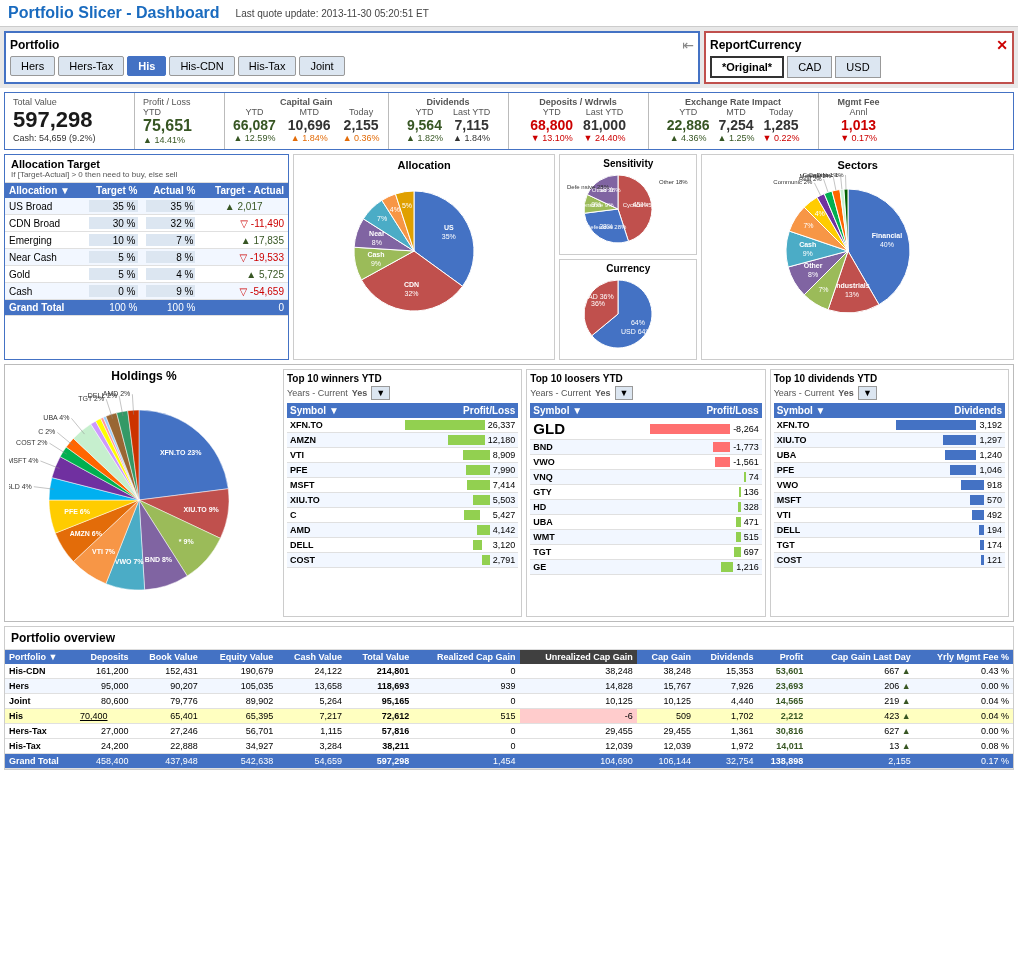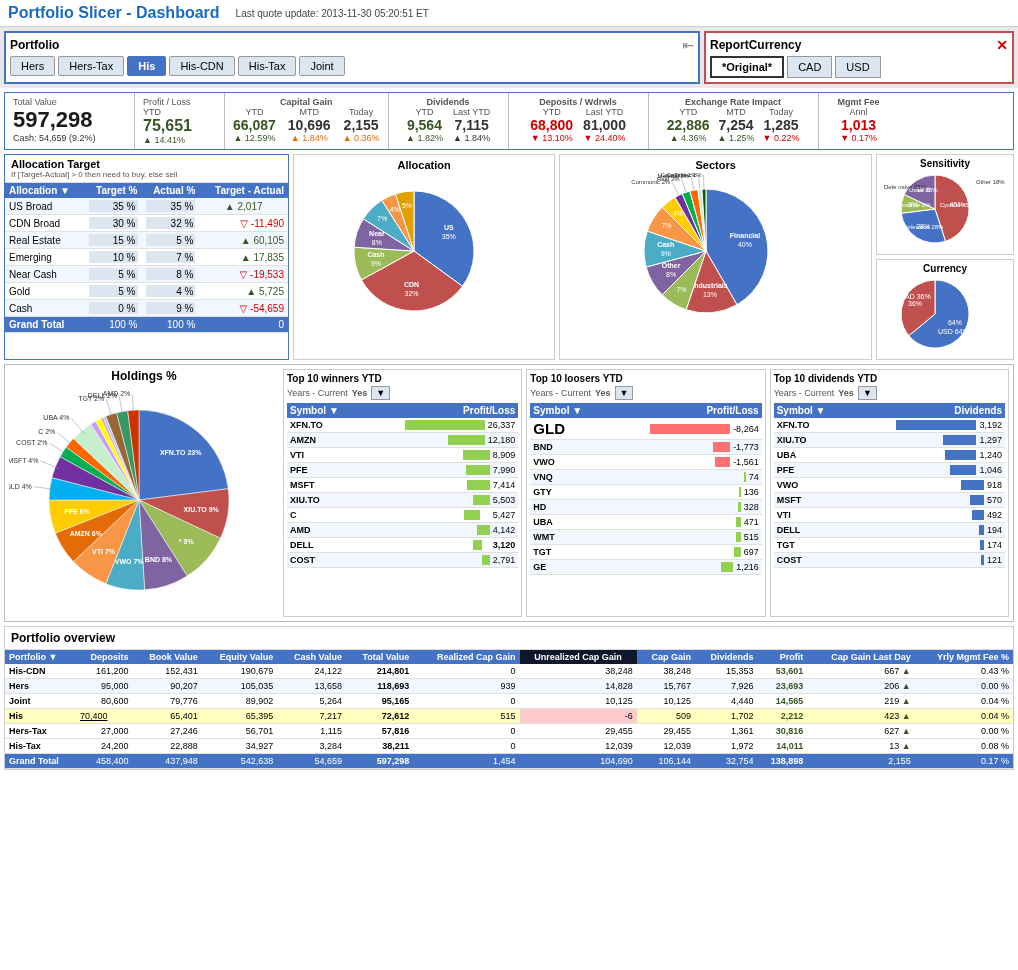--- a/index.html
+++ b/index.html
@@ -180,30 +180,20 @@
   </tr>
           <tr style="background: rgb(255, 255, 255);">
     <td style="padding:2px 4px; font-size:10px;">CDN Broad</td>
     <td style="padding:2px 4px; font-size:10px; text-align:right;">
       <div style="background:#dce6f1; height:12px; display:flex; align-items:center; justify-content:flex-end; padding:0 2px;">30 %</div>
     </td>
     <td style="padding:2px 4px; font-size:10px; text-align:right;">
       <div style="background:#dce6f1; height:12px; display:flex; align-items:center; justify-content:flex-end; padding:0 2px;">32 %</div>
     </td>
     <td style="padding:2px 4px; font-size:10px; text-align:right; color:#c00;"><span style="color:#c00;">▽</span> -11,490</td>
-  </tr>
-          <tr style="background: rgb(242, 247, 255);">
-    <td style="padding:2px 4px; font-size:10px;">Real Estate</td>
-    <td style="padding:2px 4px; font-size:10px; text-align:right;">
-      <div style="background:#dce6f1; height:12px; display:flex; align-items:center; justify-content:flex-end; padding:0 2px;">15 %</div>
-    </td>
-    <td style="padding:2px 4px; font-size:10px; text-align:right;">
-      <div style="background:#dce6f1; height:12px; display:flex; align-items:center; justify-content:flex-end; padding:0 2px;">5 %</div>
-    </td>
-    <td style="padding:2px 4px; font-size:10px; text-align:right; color:#375623;"><span style="color:#375623;">▲</span> 60,105</td>
   </tr>
           <tr style="background: rgb(255, 255, 255);">
     <td style="padding:2px 4px; font-size:10px;">Emerging</td>
     <td style="padding:2px 4px; font-size:10px; text-align:right;">
       <div style="background:#dce6f1; height:12px; display:flex; align-items:center; justify-content:flex-end; padding:0 2px;">10 %</div>
     </td>
     <td style="padding:2px 4px; font-size:10px; text-align:right;">
       <div style="background:#dce6f1; height:12px; display:flex; align-items:center; justify-content:flex-end; padding:0 2px;">7 %</div>
     </td>
     <td style="padding:2px 4px; font-size:10px; text-align:right; color:#375623;"><span style="color:#375623;">▲</span> 17,835</td>
@@ -266,20 +256,53 @@
             <path d="M 80 78 L 20.118396294303707 74.2325688282412 A 60 60 0 0 1 29.3403244698791 45.85039230126019 Z" fill="#8064a2" stroke="#fff" stroke-width="1"></path>
             <text x="42.90879586448901" y="62.94833721937705" text-anchor="middle" font-size="7" fill="#fff" font-weight="bold">Near</text>
             <text x="42.90879586448901" y="71.94833721937705" text-anchor="middle" font-size="7" fill="#fff">8%</text>
             <path d="M 80 78 L 29.3403244698791 45.85039230126019 A 60 60 0 0 1 47.85039230126022 27.34032446987908 Z" fill="#4bacc6" stroke="#fff" stroke-width="1"></path>
             <text x="48.180194846605374" y="46.18019484660535" text-anchor="middle" dominant-baseline="middle" font-size="7" fill="#fff">7%</text>
             <path d="M 80 78 L 47.85039230126022 27.34032446987908 A 60 60 0 0 1 61.45898033750319 20.936609022290774 Z" fill="#f79646" stroke="#fff" stroke-width="1"></path>
             <text x="60.83993187957175" y="37.28278263902911" text-anchor="middle" dominant-baseline="middle" font-size="7" fill="#fff">4%</text>
             <path d="M 80 78 L 61.45898033750319 20.936609022290774 A 60 60 0 0 1 80.00000000000004 18 Z" fill="#e0a000" stroke="#fff" stroke-width="1"></path>
             <text x="72.96044907318964" y="33.5540246732188" text-anchor="middle" dominant-baseline="middle" font-size="7" fill="#fff">5%</text>
           </svg>
+      </div>
+
+      <div style="display:flex; flex-direction:column; gap:4px; min-width:130px;">
+        <div style="background:#fff; border:1px solid #ccc; padding:3px; text-align:center; flex:1;">
+          <div style="font-weight:bold; font-size:10px;">Sensitivity</div>
+          <svg width="130" height="80" viewBox="0 0 130 80" id="sensitivity-pie-svg">
+              <path d="M 55 40 L 55 6 A 34 34 0 0 1 65.50657780874822 72.33592155403522 Z" fill="#c0504d" stroke="#fff" stroke-width="1"></path>
+              <text x="76.72914349309303" y="36.55844176911492" text-anchor="middle" dominant-baseline="middle" font-size="7" fill="#fff">45%</text>
+              <path d="M 55 40 L 65.50657780874822 72.33592155403522 A 34 34 0 0 1 21.26810015530775 44.26132994118634 Z" fill="#4472c4" stroke="#fff" stroke-width="1"></path>
+              <text x="43.21181051046207" y="58.57521436104433" text-anchor="middle" dominant-baseline="middle" font-size="7" fill="#fff">28%</text>
+              <path d="M 55 40 L 21.26810015530775 44.26132994118634 A 34 34 0 0 1 24.235880216155337 25.52350408678753 Z" fill="#9bbb59" stroke="#fff" stroke-width="1"></path>
+              <text x="33.270856506906966" y="36.558441769114914" text-anchor="middle" dominant-baseline="middle" font-size="7" fill="#fff">9%</text>
+              <path d="M 55 40 L 24.235880216155337 25.52350408678753 A 34 34 0 0 1 54.99999999999999 6 Z" fill="#8064a2" stroke="#fff" stroke-width="1"></path>
+              <text x="43.21181051046208" y="21.42478563895566" text-anchor="middle" dominant-baseline="middle" font-size="7" fill="#fff">18%</text>
+              <text x="76.82791232715255" y="36.5427983226109" text-anchor="middle" dominant-baseline="middle" font-size="6" fill="#fff">Cyclical 45%</text>
+              <text x="43.158227830964165" y="58.659647153594534" text-anchor="middle" dominant-baseline="middle" font-size="6" fill="#fff">Defensive 28%</text>
+              <text x="33.172087672847454" y="36.54279832261089" text-anchor="middle" dominant-baseline="middle" font-size="6" fill="#fff">Sensitive 9%</text>
+              <text x="43.15822783096418" y="21.340352846405462" text-anchor="middle" dominant-baseline="middle" font-size="6" fill="#fff">Other 18%</text>
+              <text x="4" y="20" font-size="6" fill="#333">Defe nsive 28%</text>
+              <text x="96" y="15" font-size="6" fill="#333">Other 18%</text>
+            </svg>
+        </div>
+        <div style="background:#fff; border:1px solid #ccc; padding:3px; text-align:center; flex:1;">
+          <div style="font-weight:bold; font-size:10px;">Currency</div>
+          <svg width="130" height="80" viewBox="0 0 130 80" id="currency-pie-svg">
+              <path d="M 55 40 L 55 6 A 34 34 0 1 1 28.80254974562316 61.672415651455445 Z" fill="#4472c4" stroke="#fff" stroke-width="1"></path>
+              <text x="74.90619515425243" y="49.3671444144316" text-anchor="middle" dominant-baseline="middle" font-size="7" fill="#fff">64%</text>
+              <path d="M 55 40 L 28.80254974562316 61.672415651455445 A 34 34 0 0 1 54.99999999999999 6 Z" fill="#c0504d" stroke="#fff" stroke-width="1"></path>
+              <text x="35.09380484574757" y="30.6328555855684" text-anchor="middle" dominant-baseline="middle" font-size="7" fill="#fff">36%</text>
+              <text x="20" y="25" font-size="7" fill="#fff">CAD 36%</text>
+              <text x="58" y="60" font-size="7" fill="#fff">USD 64%</text>
+            </svg>
+        </div>
       </div>
 
       <div style="flex:1.2; background:#fff; border:1px solid #ccc; padding:4px; text-align:center;">
         <div style="font-weight:bold; font-size:11px; margin-bottom:2px;">Sectors</div>
         <svg width="200" height="160" viewBox="0 0 200 160" id="sectors-pie-svg">
         <path d="M 90 78 L 90 16 A 62 62 0 0 1 121 131.69357503463522 Z" fill="#4472c4" stroke="#fff" stroke-width="1"></path>
             <text x="128.92681079944947" y="64.56959248236842" text-anchor="middle" font-size="7" fill="#fff" font-weight="bold">Financial</text>
             <text x="128.92681079944947" y="73.56959248236842" text-anchor="middle" font-size="7" fill="#fff">40%</text>
             <path d="M 90 78 L 121 131.69357503463522 A 62 62 0 0 1 70.07075315120397 136.70966802869657 Z" fill="#c0504d" stroke="#fff" stroke-width="1"></path>
             <text x="93.9500907552813" y="115.10594448488953" text-anchor="middle" font-size="7" fill="#fff" font-weight="bold">Industrials</text>
@@ -305,53 +328,20 @@
             <path d="M 90 78 L 73.95321920364367 18.11259877007778 A 62 62 0 0 1 81.90737608235675 16.530418594823765 Z" fill="#ff6600" stroke="#fff" stroke-width="1"></path>
             <line x1="77.90440003500002" y1="17.191312614999717" x2="75.17313552677422" y2="3.4603186893544944" stroke="#888" stroke-width="0.5"></line>
             <text x="73.17313552677422" y="3.4603186893544944" text-anchor="end" dominant-baseline="middle" font-size="6" fill="#333">Material 2%</text>
             <path d="M 90 78 L 81.90737608235675 16.530418594823765 A 62 62 0 0 1 85.9450059877311 16.132746759206583 Z" fill="#c6efce" stroke="#fff" stroke-width="1"></path>
             <line x1="83.9229372995672" y1="16.298546946323796" x2="82.55069733495334" y2="2.3659607729130414" stroke="#888" stroke-width="0.5"></line>
             <text x="80.55069733495334" y="2.3659607729130414" text-anchor="end" dominant-baseline="middle" font-size="6" fill="#333">ConsDisc 1%</text>
             <path d="M 90 78 L 85.9450059877311 16.132746759206583 A 62 62 0 0 1 89.99999999999999 16 Z" fill="#006100" stroke="#fff" stroke-width="1"></path>
             <line x1="87.97141686504986" y1="16.033195576465324" x2="87.51334970554498" y2="2.0406913517962124" stroke="#888" stroke-width="0.5"></line>
             <text x="85.51334970554498" y="2.0406913517962124" text-anchor="end" dominant-baseline="middle" font-size="6" fill="#333">ConsNec 1%</text>
           </svg>
-      </div>
-
-      <div style="display:flex; flex-direction:column; gap:4px; min-width:130px;">
-        <div style="background:#fff; border:1px solid #ccc; padding:3px; text-align:center; flex:1;">
-          <div style="font-weight:bold; font-size:10px;">Sensitivity</div>
-          <svg width="130" height="80" viewBox="0 0 130 80" id="sensitivity-pie-svg">
-              <path d="M 55 40 L 55 6 A 34 34 0 0 1 65.50657780874822 72.33592155403522 Z" fill="#c0504d" stroke="#fff" stroke-width="1"></path>
-              <text x="76.72914349309303" y="36.55844176911492" text-anchor="middle" dominant-baseline="middle" font-size="7" fill="#fff">45%</text>
-              <path d="M 55 40 L 65.50657780874822 72.33592155403522 A 34 34 0 0 1 21.26810015530775 44.26132994118634 Z" fill="#4472c4" stroke="#fff" stroke-width="1"></path>
-              <text x="43.21181051046207" y="58.57521436104433" text-anchor="middle" dominant-baseline="middle" font-size="7" fill="#fff">28%</text>
-              <path d="M 55 40 L 21.26810015530775 44.26132994118634 A 34 34 0 0 1 24.235880216155337 25.52350408678753 Z" fill="#9bbb59" stroke="#fff" stroke-width="1"></path>
-              <text x="33.270856506906966" y="36.558441769114914" text-anchor="middle" dominant-baseline="middle" font-size="7" fill="#fff">9%</text>
-              <path d="M 55 40 L 24.235880216155337 25.52350408678753 A 34 34 0 0 1 54.99999999999999 6 Z" fill="#8064a2" stroke="#fff" stroke-width="1"></path>
-              <text x="43.21181051046208" y="21.42478563895566" text-anchor="middle" dominant-baseline="middle" font-size="7" fill="#fff">18%</text>
-              <text x="76.82791232715255" y="36.5427983226109" text-anchor="middle" dominant-baseline="middle" font-size="6" fill="#fff">Cyclical 45%</text>
-              <text x="43.158227830964165" y="58.659647153594534" text-anchor="middle" dominant-baseline="middle" font-size="6" fill="#fff">Defensive 28%</text>
-              <text x="33.172087672847454" y="36.54279832261089" text-anchor="middle" dominant-baseline="middle" font-size="6" fill="#fff">Sensitive 9%</text>
-              <text x="43.15822783096418" y="21.340352846405462" text-anchor="middle" dominant-baseline="middle" font-size="6" fill="#fff">Other 18%</text>
-              <text x="4" y="20" font-size="6" fill="#333">Defe nsive 28%</text>
-              <text x="96" y="15" font-size="6" fill="#333">Other 18%</text>
-            </svg>
-        </div>
-        <div style="background:#fff; border:1px solid #ccc; padding:3px; text-align:center; flex:1;">
-          <div style="font-weight:bold; font-size:10px;">Currency</div>
-          <svg width="130" height="80" viewBox="0 0 130 80" id="currency-pie-svg">
-              <path d="M 55 40 L 55 6 A 34 34 0 1 1 28.80254974562316 61.672415651455445 Z" fill="#4472c4" stroke="#fff" stroke-width="1"></path>
-              <text x="74.90619515425243" y="49.3671444144316" text-anchor="middle" dominant-baseline="middle" font-size="7" fill="#fff">64%</text>
-              <path d="M 55 40 L 28.80254974562316 61.672415651455445 A 34 34 0 0 1 54.99999999999999 6 Z" fill="#c0504d" stroke="#fff" stroke-width="1"></path>
-              <text x="35.09380484574757" y="30.6328555855684" text-anchor="middle" dominant-baseline="middle" font-size="7" fill="#fff">36%</text>
-              <text x="20" y="25" font-size="7" fill="#fff">CAD 36%</text>
-              <text x="58" y="60" font-size="7" fill="#fff">USD 64%</text>
-            </svg>
-        </div>
       </div>
     </div>
   </div>
 </div>
 
 <div style="display:flex; margin:4px; gap:4px; border:1px solid #bbb; padding:4px; background:#fff;">
 
   <div style="width:270px;">
     <div style="font-weight:bold; font-size:12px; text-align:center; margin-bottom:2px;">Holdings %</div>
     <svg width="270" height="230" viewBox="0 0 270 230" id="holdings-pie-svg">
@@ -487,21 +477,21 @@
       <td style="padding:2px 3px; font-size:9px; text-align:right;">
         <div style="display:flex; align-items:center; justify-content:flex-end; gap:3px;">
           <div style="height:10px; width:13px; background:#92d050;"></div>
           <span>4,142</span>
         </div>
       </td>
     </tr>
             <tr style="background: rgb(255, 255, 255);">
       <td style="padding:2px 3px; font-size:9px; font-weight:bold;">DELL</td>
       <td style="padding:2px 3px; font-size:9px; text-align:right;">
-        <div style="display:flex; align-items:flex-start; justify-content:flex-end; gap:11px;font-weight:bold;">
+        <div style="display:flex; align-items:flex-start; justify-content:flex-end; gap:11px;">
           <div style="height:10px; width:9px; background:#92d050;"></div>
           <span>3,120</span>
         </div>
       </td>
     </tr>
             <tr style="background: rgb(242, 247, 255);">
       <td style="padding:2px 3px; font-size:9px; font-weight:bold;">COST</td>
       <td style="padding:2px 3px; font-size:9px; text-align:right;">
         <div style="display:flex; align-items:center; justify-content:flex-end; gap:3px;">
           <div style="height:10px; width:8px; background:#92d050;"></div>
@@ -738,21 +728,21 @@
   <table style="width:100%; border-collapse:collapse; font-size:9px;" class="overview-table">
     <thead>
       <tr>
         <th style="background:#4472c4; color:#fff; padding:2px 4px; text-align:left;">Portfolio ▼</th>
         <th style="background:#4472c4; color:#fff; padding:2px 4px; text-align:right;">Deposits</th>
         <th style="background:#4472c4; color:#fff; padding:2px 4px; text-align:right;">Book Value</th>
         <th style="background:#4472c4; color:#fff; padding:2px 4px; text-align:right;">Equity Value</th>
         <th style="background:#4472c4; color:#fff; padding:2px 4px; text-align:right;">Cash Value</th>
         <th style="background:#4472c4; color:#fff; padding:2px 4px; text-align:right;">Total Value</th>
         <th style="background:#4472c4; color:#fff; padding:2px 4px; text-align:right;">Realized Cap Gain</th>
-        <th style="background:#0f172a; color:#fff; padding:2px 4px; text-align:center;">Unrealized Cap Gain</th>
+        <th style="background:#404040; color:#fff; padding:2px 4px; text-align:right;">Unrealized Cap Gain</th>
         <th style="background:#4472c4; color:#fff; padding:2px 4px; text-align:right;">Cap Gain</th>
         <th style="background:#4472c4; color:#fff; padding:2px 4px; text-align:right;">Dividends</th>
         <th style="background:#4472c4; color:#fff; padding:2px 4px; text-align:right;">Profit</th>
         <th style="background:#4472c4; color:#fff; padding:2px 4px; text-align:right;">Cap Gain Last Day</th>
         <th style="background:#4472c4; color:#fff; padding:2px 4px; text-align:right;">Yrly Mgmt Fee %</th>
       </tr>
     </thead>
     <tbody id="overview-tbody">
         <tr style="background: rgb(255, 255, 255);">
       <td style="padding:2px 4px; font-size:9px; font-weight:bold;">His-CDN</td>

